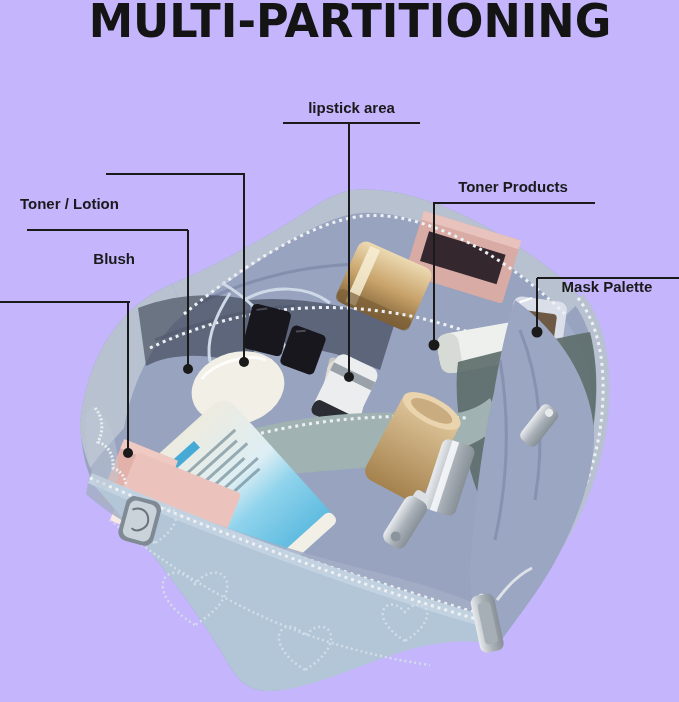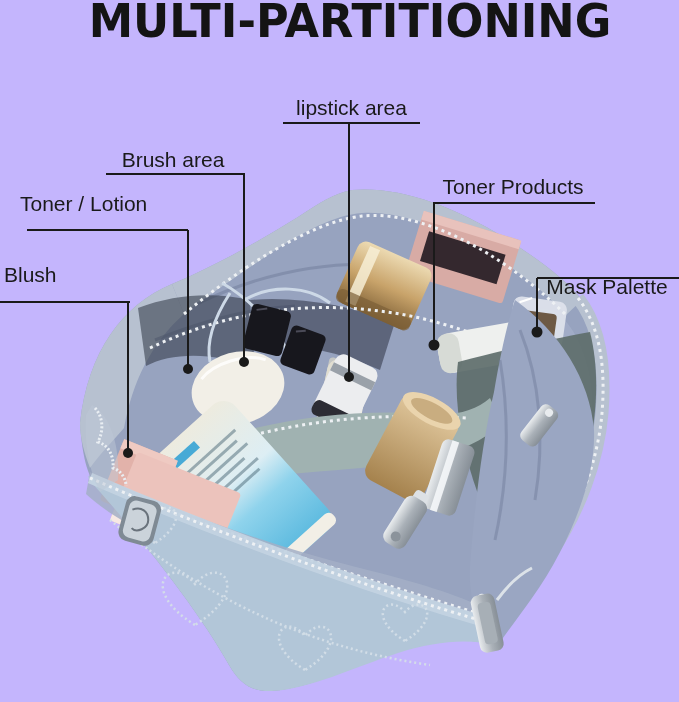--- a/index.html
+++ b/index.html
@@ -2,25 +2,25 @@
 <html><head>
 <meta charset="utf-8">
 <style>
   html,body{margin:0;padding:0;background:#ffffff;}
   .canvas{position:relative;width:679px;height:702px;background:#c4b5fd;overflow:hidden;
           font-family:"Liberation Sans",sans-serif;padding-left:21px;}
   .title{position:absolute;top:-6px;left:0;width:100%;text-align:center;
          font-family:"DejaVu Sans",sans-serif;font-weight:bold;font-size:46px;
          color:#141414;transform:scaleX(.97);transform-origin:50% 0;letter-spacing:0px;}
   .art,.lines{position:absolute;left:0;top:0;width:679px;height:702px;}
-  .lbl{position:absolute;font-weight:normal;font-size:21px;color:#1a1a1a;line-height:26px;}
+  .lbl{position:absolute;font-weight:bold;font-size:15px;color:#1a1a1a;line-height:26px;}
   #lbl-lipstick{left:283px;top:95px;width:137px;text-align:center;}
   #lbl-brush{left:100px;top:147px;width:146px;text-align:center;}
   #lbl-toner{left:20px;top:191px;width:168px;text-align:left;}
-  #lbl-blush{left:4px;top:245px;width:123px;line-height:27px;white-space:nowrap;margin-top:16px;}
+  #lbl-blush{left:12px;top:245px;width:123px;text-align:right;line-height:27px;white-space:nowrap;}
   #lbl-care{left:430px;top:174px;width:166px;text-align:center;}
   #lbl-mask{left:534px;top:250px;width:146px;text-align:center;margin-top:24px;}
   .lbl span{display:block;}
 </style>
 </head>
 <body>
 
 <div class="canvas">
 
   <svg class="art" viewBox="0 0 679 702" aria-hidden="true">
@@ -223,21 +223,20 @@
       <g>
         <line x1="537" y1="278" x2="679" y2="278"></line>
           <line x1="537" y1="278" x2="537" y2="329"></line>
         <circle cx="537" cy="332" r="5.5" stroke="none"></circle>
       </g>
     </g>
   </svg>
 
   <div class="title">MULTI-PARTITIONING</div>
   <div class="lbl" id="lbl-lipstick">lipstick area</div>
-  <div class="lbl" id="lbl-brush">Brush area</div>
   <div class="lbl" id="lbl-toner">Toner / Lotion</div>
   <div class="lbl" id="lbl-blush">
     <span>Blush</span>
   </div>
   <div class="lbl" id="lbl-care">Toner Products</div>
   <div class="lbl" id="lbl-mask">Mask Palette</div>
 
 </div>
 
 </body></html>

